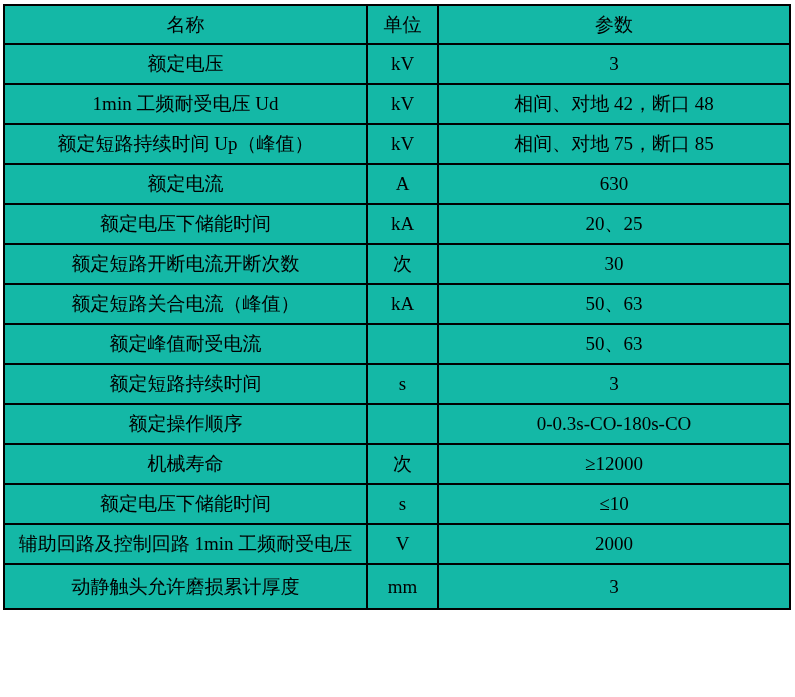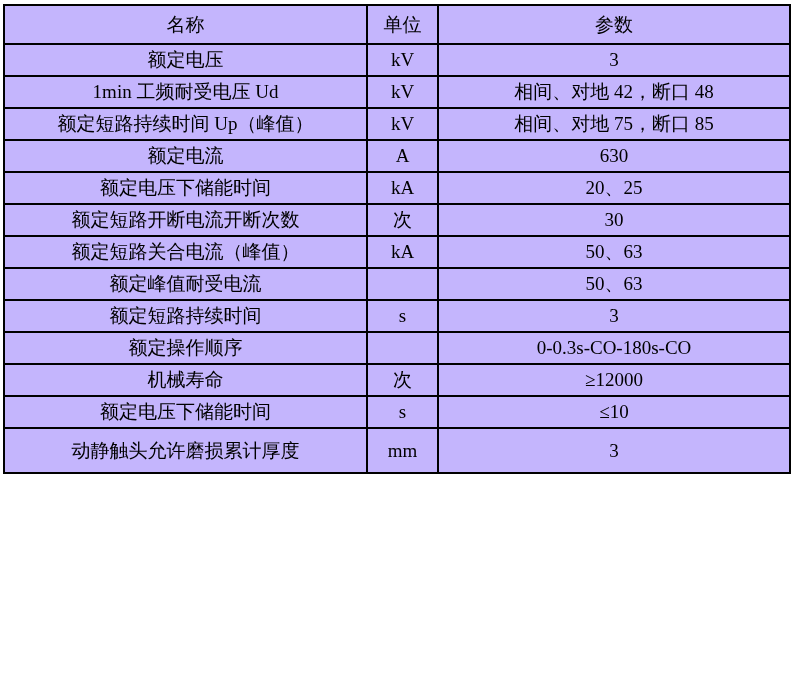--- a/index.html
+++ b/index.html
@@ -11,40 +11,40 @@
     overflow: hidden;
   }
   .table-wrap {
     margin: 4px 0 0 3px;
     width: 786px;
   }
   table.spec-table {
     border-collapse: collapse;
     table-layout: fixed;
     width: 786px;
-    background: #c4b5fd;
+    background: #14b8a6;
   }
   table.spec-table col.col-name  { width: 363px; }
   table.spec-table col.col-unit  { width: 71px;  }
   table.spec-table col.col-param { width: 352px; }
   table.spec-table th,
   table.spec-table td {
     border: 2px solid #000000;
     padding: 0 4px;
     text-align: center;
     vertical-align: middle;
     font-family: "Liberation Serif", "DejaVu Serif", serif;
     font-size: 19px;
     font-weight: normal;
     color: #000000;
     white-space: nowrap;
     overflow: hidden;
   }
   table.spec-table thead tr { height: 39px; }
-  table.spec-table tbody tr { height: 32px; }
+  table.spec-table tbody tr { height: 40px; }
   table.spec-table tbody tr:last-child { height: 45px; }
 </style>
 </head>
 <body>
 
 <div class="table-wrap">
   <table class="spec-table">
     <colgroup>
       <col class="col-name">
       <col class="col-unit">
@@ -125,20 +125,25 @@
     <td>≥12000</td>
   </tr>
 
 
   <tr>
     <td>额定电压下储能时间</td>
     <td>s</td>
     <td>≤10</td>
   </tr>
 
+  <tr>
+    <td>辅助回路及控制回路 1min 工频耐受电压</td>
+    <td>V</td>
+    <td>2000</td>
+  </tr>
 
   <tr>
     <td>动静触头允许磨损累计厚度</td>
     <td>mm</td>
     <td>3</td>
   </tr>
 </tbody>
   </table>
 </div>
 

